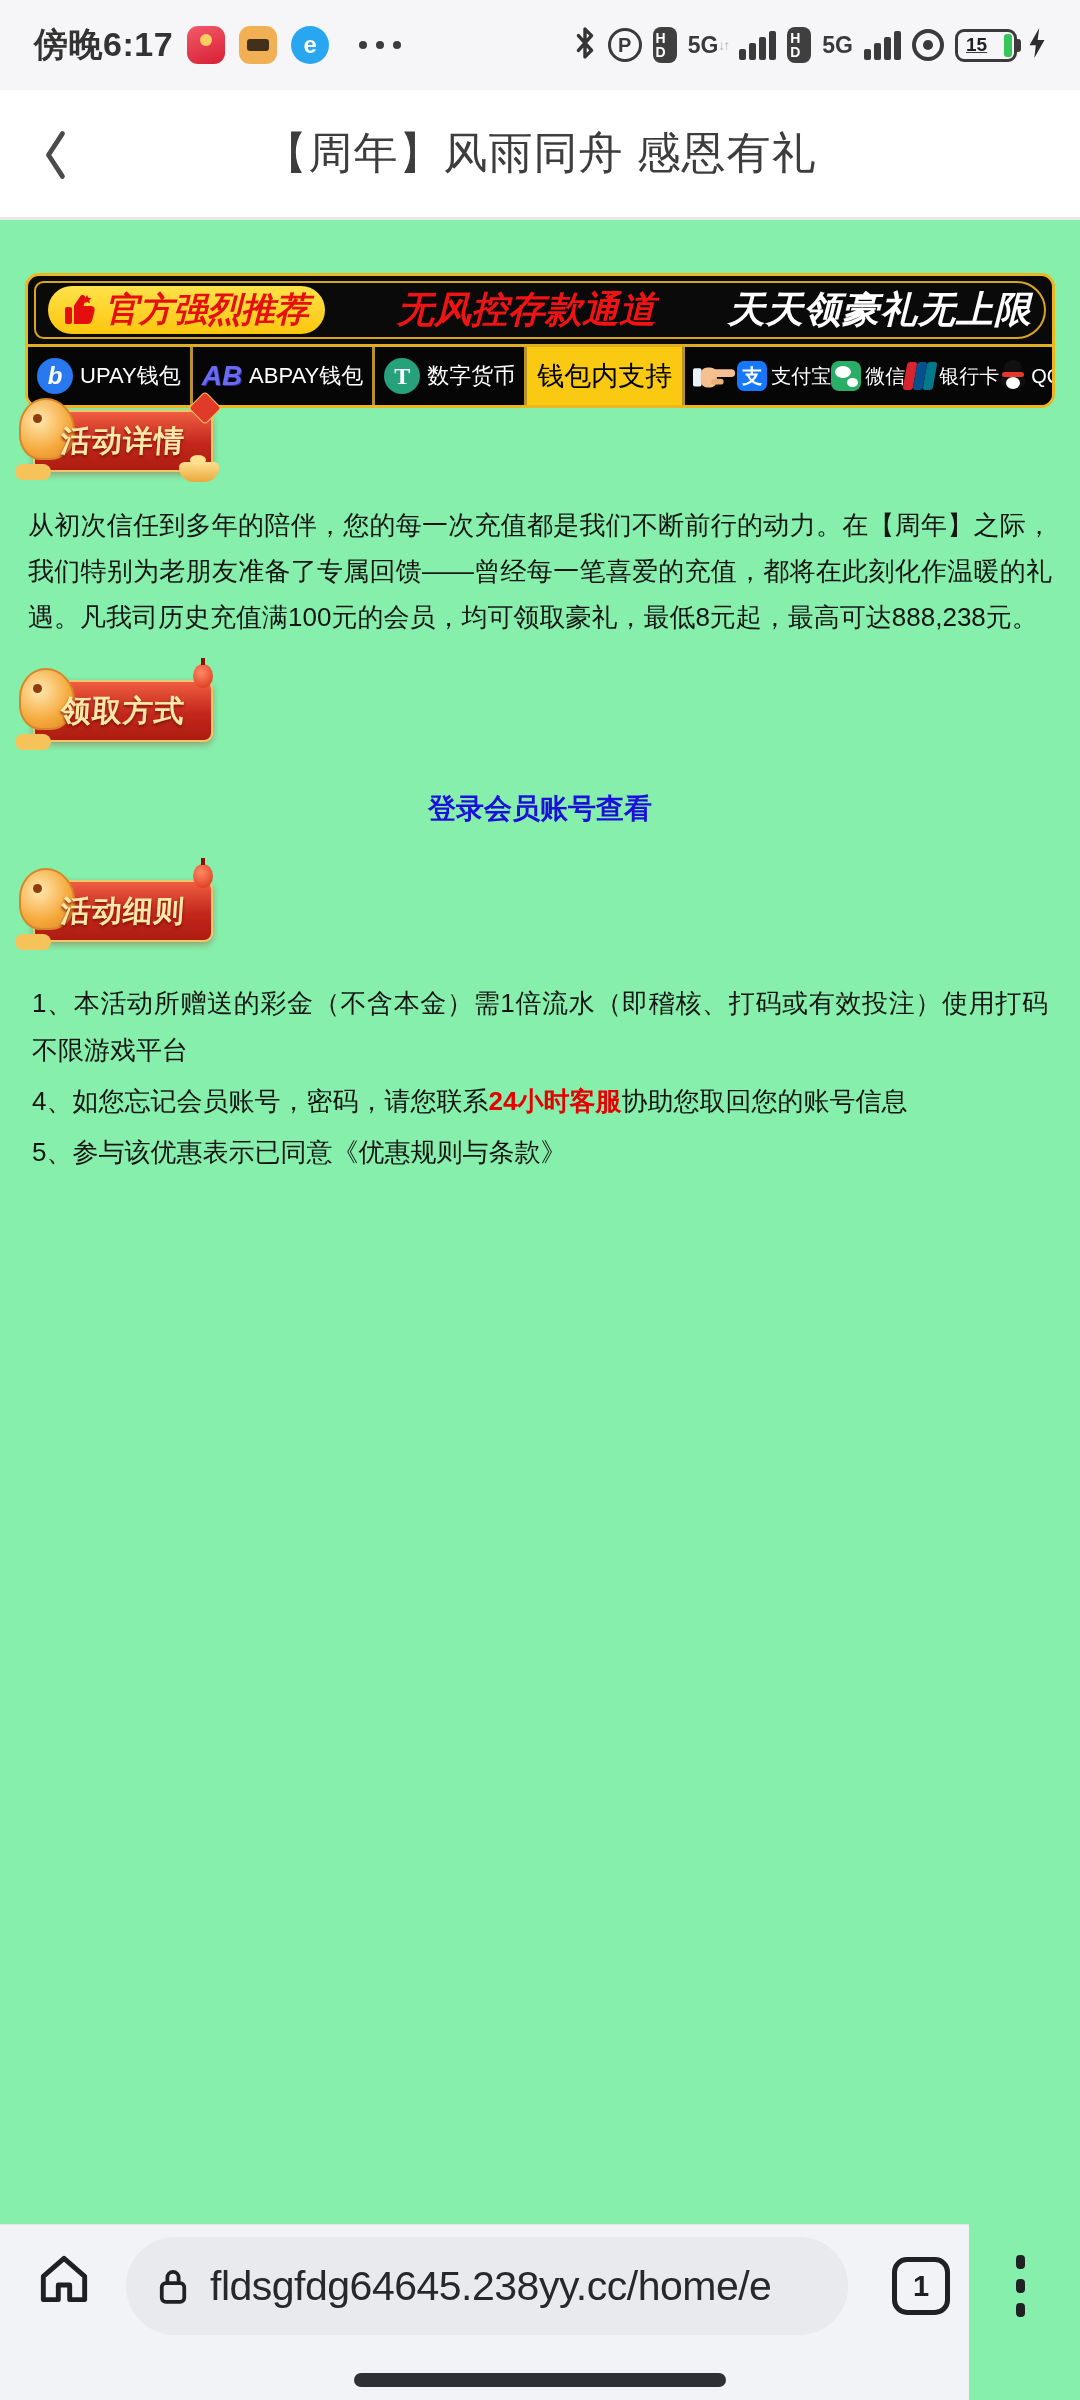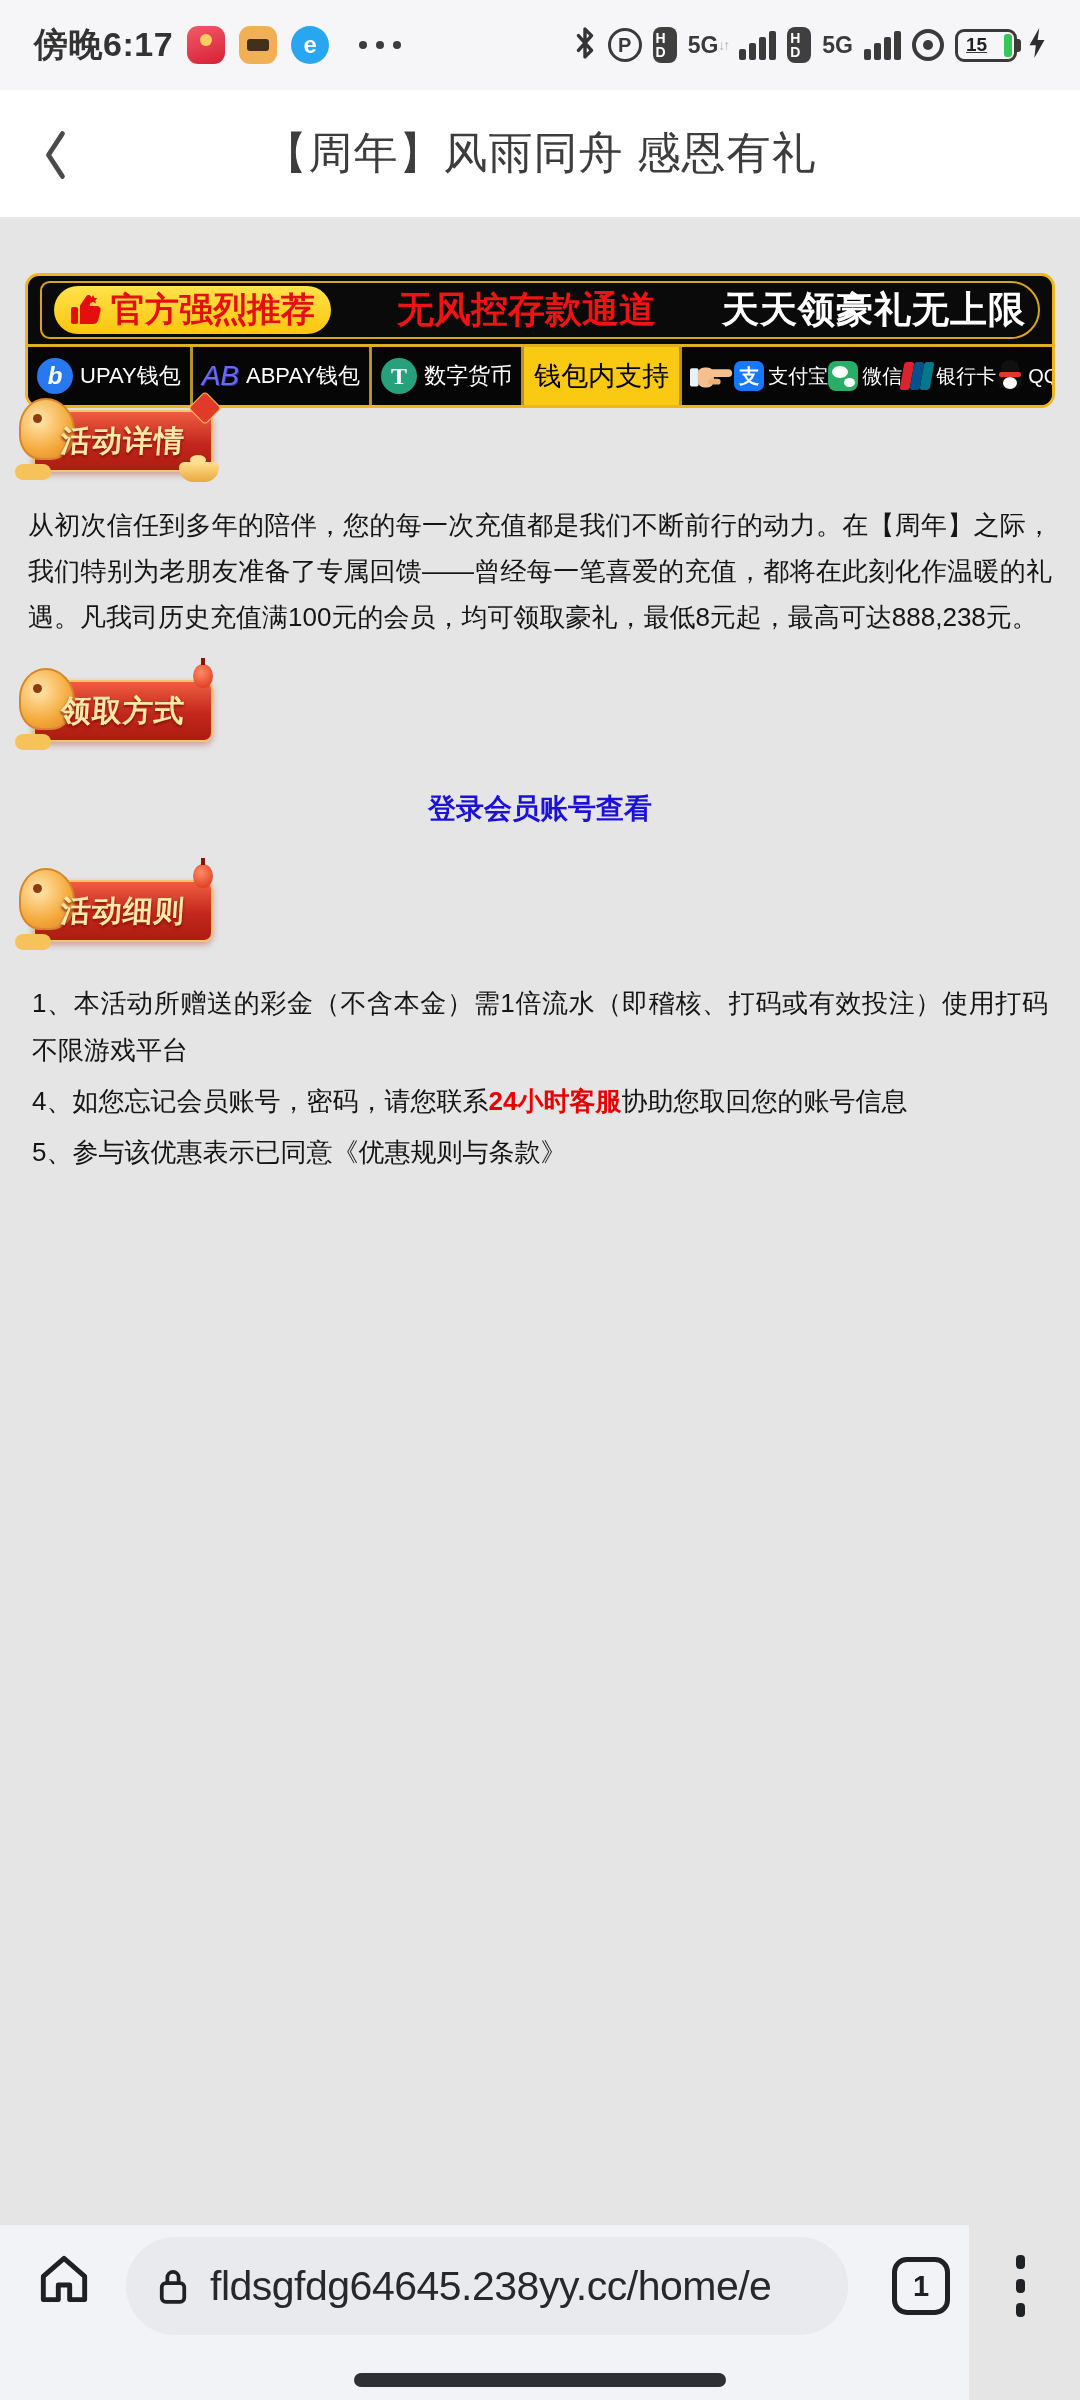--- a/index.html
+++ b/index.html
@@ -1,17 +1,17 @@
 <!DOCTYPE html>
 <html><head>
 <meta charset="utf-8">
 <style>
   html,body{margin:0;padding:0;}
   body{font-family:"Liberation Sans","DejaVu Sans",sans-serif;}
-  .screen{position:relative;width:1080px;height:2400px;background:#e5e5e5;overflow:hidden;}
+  .screen{position:relative;width:1080px;height:2400px;background:#86efac;overflow:hidden;}
 
   
   .status-bar{height:90px;background:#f6f6f8;display:flex;align-items:center;justify-content:space-between;padding:0 34px;box-sizing:border-box;}
   .sb-left{display:flex;align-items:center;gap:14px;}
   .sb-time{font-size:34px;font-weight:700;color:#333;letter-spacing:.5px;}
   .app-ico{width:38px;height:38px;border-radius:11px;position:relative;flex:0 0 auto;}
   .app-ico.red{background:linear-gradient(160deg,#f25b6b,#d71f33);}
   .app-ico.red::after{content:"";position:absolute;left:13px;top:8px;width:12px;height:12px;border-radius:50%;background:#f7ce5f;}
   .app-ico.orange{background:#f2b055;}
   .app-ico.orange::after{content:"";position:absolute;left:8px;top:13px;width:22px;height:12px;border-radius:3px;background:#43301a;}
@@ -36,34 +36,34 @@
 
   
   .app-bar{height:130px;background:#fff;position:relative;display:flex;align-items:center;justify-content:center;border-bottom:3px solid #e7e7e7;box-sizing:border-box;}
   .back-btn{position:absolute;left:30px;top:38px;width:50px;height:54px;display:flex;align-items:center;justify-content:center;}
   .page-title{font-size:44px;color:#3d3d3d;font-weight:500;letter-spacing:1px;}
 
   
   .content{padding:53px 25px 0;box-sizing:border-box;}
 
   .banner{border:3px solid #edb51e;border-radius:14px;background:#0a0a0a;overflow:hidden;cursor:pointer;}
-  .b-row1{margin:5px 12px;border:2px solid #d8a51f;border-radius:10px 30px 30px 10px;height:54px;display:flex;align-items:center;justify-content:space-between;padding:0 12px;}
+  .b-row1{margin:5px 6px;border:2px solid #d8a51f;border-radius:10px 30px 30px 10px;height:54px;display:flex;align-items:center;justify-content:space-between;padding:0 12px;font-style:italic;}
   .off-badge{height:48px;background:linear-gradient(#ffe24a,#fcc60d);border-radius:26px;display:flex;align-items:center;gap:7px;padding:0 16px;}
   .off-badge .lbl{font-size:34px;font-weight:900;color:#e50f0f;}
   .hl-red{font-size:37px;font-weight:900;color:#ef1313;white-space:nowrap;}
   .hl-white{font-size:37px;font-weight:900;color:#fff;white-space:nowrap;letter-spacing:1px;}
   .b-row2{display:flex;align-items:stretch;border-top:3px solid #dfаf20;border-top:3px solid #dfaf20;height:58px;background:#060606;}
   .w-cell{display:flex;align-items:center;gap:7px;padding:0 9px;border-right:3px solid #b7922a;color:#fff;font-size:22px;white-space:nowrap;}
   .sup-cell{background:#fac911;color:#000;font-weight:400;font-size:27px;display:flex;align-items:center;padding:0 10px;border-right:3px solid #b7922a;white-space:nowrap;}
   .m-zone{flex:1;display:flex;align-items:center;justify-content:space-between;padding:0 8px;color:#fff;font-size:20px;white-space:nowrap;}
   .m-item{display:flex;align-items:center;gap:4px;}
   .cir{border-radius:50%;display:flex;align-items:center;justify-content:center;color:#fff;font-weight:800;flex:0 0 auto;}
   .upay{width:36px;height:36px;background:#2878f0;font-size:24px;font-style:italic;}
   .tether{width:36px;height:36px;background:#26a17b;font-size:24px;font-family:"Liberation Serif",serif;}
-  .abpay{font-size:28px;font-weight:400;font-style:italic;color:#6a6af2;text-shadow:1px 1px 0 #31319c;}
+  .abpay{font-size:28px;font-weight:700;font-style:italic;color:#6a6af2;text-shadow:1px 1px 0 #31319c;}
   .alipay{width:30px;height:30px;border-radius:7px;background:#1678ff;color:#fff;font-size:20px;font-weight:700;display:flex;align-items:center;justify-content:center;flex:0 0 auto;}
   .wechat{width:30px;height:30px;border-radius:8px;background:#2aae67;position:relative;flex:0 0 auto;}
   .wechat::before{content:"";position:absolute;left:4px;top:5px;width:16px;height:12px;border-radius:50%;background:#fff;}
   .wechat::after{content:"";position:absolute;right:3px;bottom:4px;width:11px;height:9px;border-radius:50%;background:#fff;}
   .unionpay{display:flex;transform:skewX(-10deg);flex:0 0 auto;}
   .unionpay i{width:10px;height:28px;border-radius:3px;}
   .unionpay .r{background:#d9232e;}.unionpay .n{background:#07508e;}.unionpay .t{background:#01798a;}
   .qq{width:28px;height:32px;position:relative;flex:0 0 auto;}
   .qq .head{position:absolute;left:5px;top:0;width:18px;height:16px;border-radius:50%;background:#101010;}
   .qq .body{position:absolute;left:2px;top:12px;width:24px;height:18px;border-radius:50%;background:#101010;}

